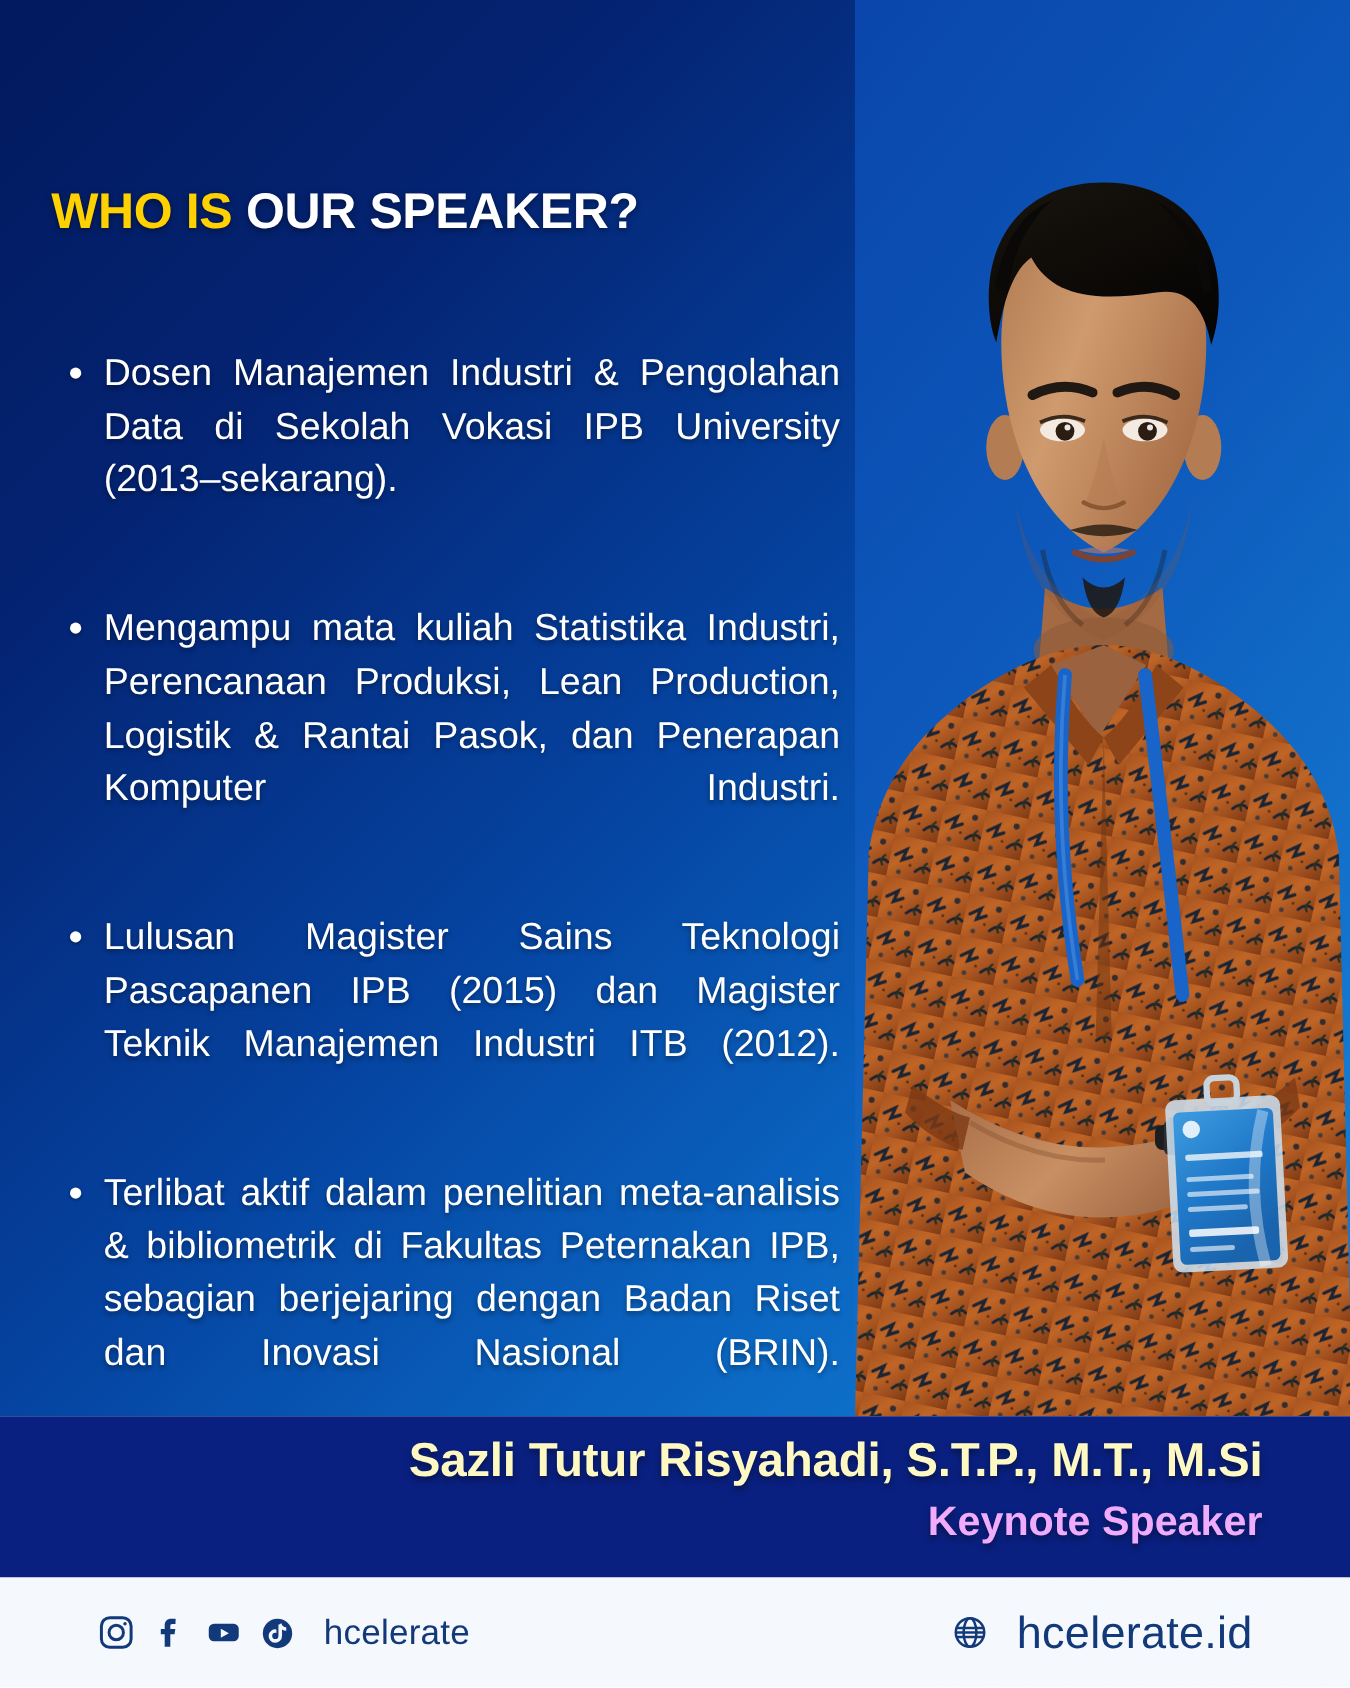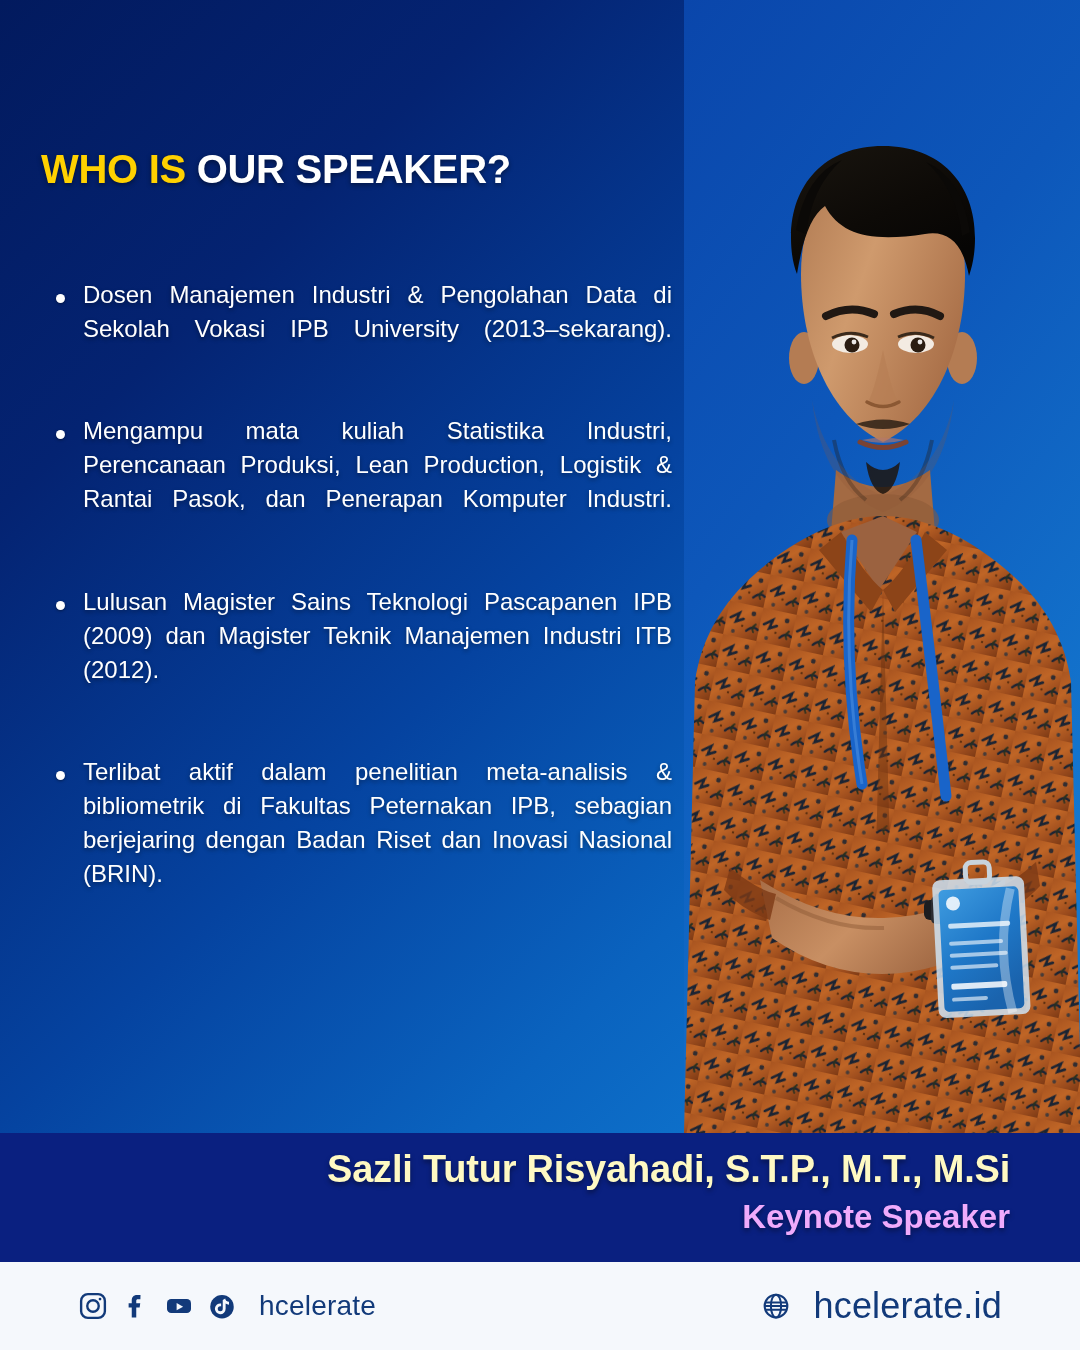--- a/index.html
+++ b/index.html
@@ -50,21 +50,21 @@
   .bullet-dot {
     flex:0 0 auto;
     width:9px; height:9px; border-radius:50%;
     background:#ffffff;
     margin:16px 18px 0 4px;
     box-shadow:0 1px 3px rgba(0,0,0,.4);
   }
   .bullet-text {
     flex:1 1 auto;
     color:#ffffff;
-    font-size:24px;
+    font-size:30px;
     line-height:1.42;
     text-align:justify;
     text-justify:inter-word;
     text-shadow:0 2px 4px rgba(0,0,0,.40);
   }
   .bullet-text::after { content:""; display:inline-block; width:100%; }
 
   
   .portrait { position:absolute; left:0; top:0; width:396px; height:1133px; }
   .portrait svg { display:block; width:100%; height:100%; }
@@ -283,21 +283,21 @@
     <div class="bullet-item">
       <span class="bullet-dot"></span>
       <span class="bullet-text">Dosen Manajemen Industri &amp; Pengolahan Data di Sekolah Vokasi IPB University (2013–sekarang).</span>
     </div>
     <div class="bullet-item">
       <span class="bullet-dot"></span>
       <span class="bullet-text">Mengampu mata kuliah Statistika Industri, Perencanaan Produksi, Lean Production, Logistik &amp; Rantai Pasok, dan Penerapan Komputer Industri.</span>
     </div>
     <div class="bullet-item">
       <span class="bullet-dot"></span>
-      <span class="bullet-text">Lulusan Magister Sains Teknologi Pascapanen IPB (2009) dan Magister Teknik Manajemen Industri ITB (2012).</span>
+      <span class="bullet-text">Lulusan Magister Sains Teknologi Pascapanen IPB (2015) dan Magister Teknik Manajemen Industri ITB (2012).</span>
     </div>
     <div class="bullet-item">
       <span class="bullet-dot"></span>
       <span class="bullet-text">Terlibat aktif dalam penelitian meta-analisis &amp; bibliometrik di Fakultas Peternakan IPB, sebagian berjejaring dengan Badan Riset dan Inovasi Nasional (BRIN).</span>
     </div>
   </div>
 
   <div class="name-banner">
     <div class="speaker-name">Sazli Tutur Risyahadi, S.T.P., M.T., M.Si</div>
     <div class="speaker-role">Keynote Speaker</div>

